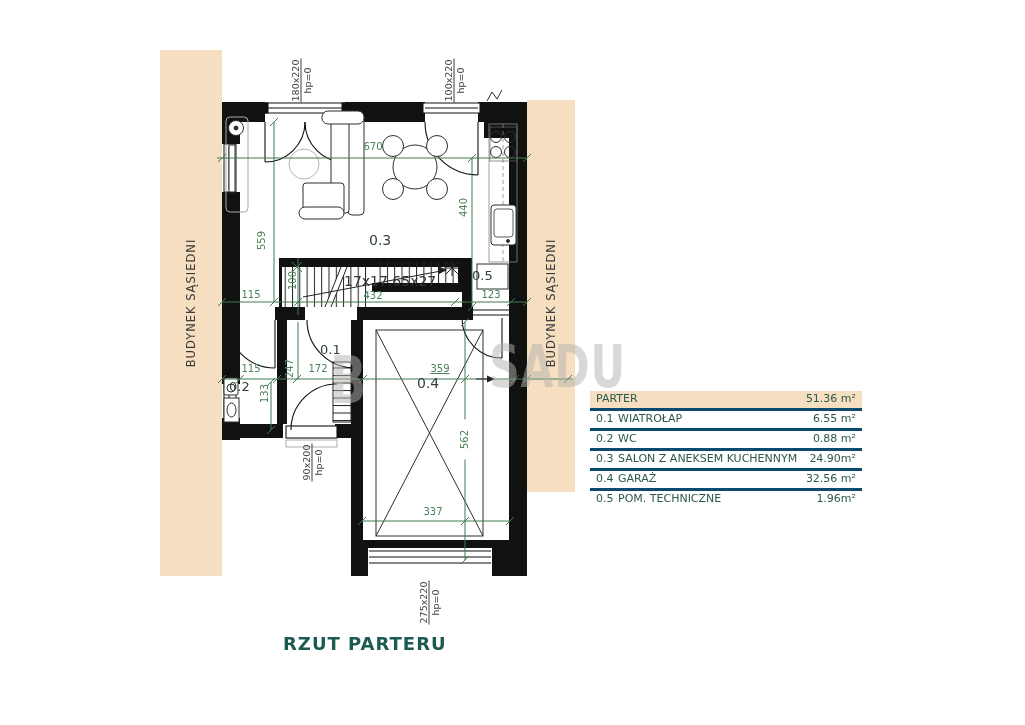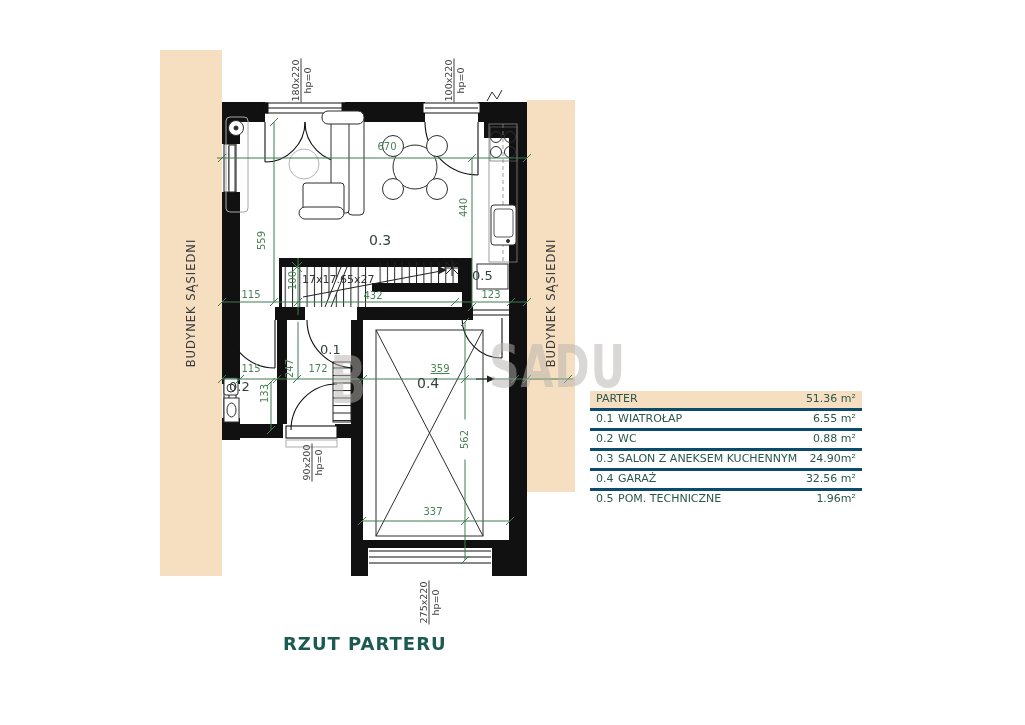--- a/index.html
+++ b/index.html
@@ -11,21 +11,21 @@
           font-size:11.5px;letter-spacing:1px;color:#3a3a3a;white-space:nowrap;}
   .wm{position:absolute;z-index:3;color:#b7b3ae;opacity:.5;font-weight:bold;line-height:1;
       transform:scale(.82,1.12);transform-origin:left top;white-space:nowrap;}
   .dim{position:absolute;z-index:4;font-size:10px;color:#4a8258;white-space:nowrap;
        width:24px;text-align:center;line-height:11px;}
   .dim.wide{width:40px;}
   .dim.rot{width:40px;transform:rotate(-90deg);}
   .dim.bgw{background:#fff;}
   .room{position:absolute;z-index:4;font-size:13px;color:#30413c;white-space:nowrap;line-height:13px;}
   .room.big{font-size:14px;}
-  .stairs-lab{position:absolute;z-index:4;font-size:11px;color:#333;white-space:nowrap;}
+  .stairs-lab{position:absolute;z-index:4;font-size:14px;color:#333;white-space:nowrap;margin-left:42px;}
   .door-label{position:absolute;z-index:4;width:46px;transform:rotate(-90deg);display:flex;
               flex-direction:column;align-items:center;font-size:9.5px;line-height:11px;color:#3f3f3f;}
   .door-label .size{border-bottom:1px solid #3f3f3f;padding:0 1px;white-space:nowrap;}
   .door-label .sill{white-space:nowrap;}
   #legend{position:absolute;left:590px;top:391px;width:272px;z-index:4;font-size:11px;color:#2c584c;}
   .lrow{display:flex;align-items:baseline;height:15px;padding:1px 6px;border-bottom:3px solid #0c4a6e;}
   .lrow:last-child{border-bottom:none;}
   .lrow.head{background:#f5dfc0;}
   .lrow .rid{width:22px;flex:none;}
   .lrow .rname{flex:1;white-space:nowrap;overflow:hidden;}
@@ -207,21 +207,21 @@
   </div>
   <div class="door-label" style="left:289px;top:451px;">
     <span class="size">90x200</span>
     <span class="sill">hp=0</span>
   </div>
   <div class="door-label" style="left:406px;top:591px;">
     <span class="size">275x220</span>
     <span class="sill">hp=0</span>
   </div>
 
-  <div class="dim wide" style="left:367px;top:141px;">670</div>
+  <div class="dim wide" style="left:353px;top:141px;">670</div>
   <div class="dim rot" style="left:241px;top:235px;">559</div>
   <div class="dim rot" style="left:443px;top:202px;">440</div>
   <div class="dim" style="left:239px;top:289px;">115</div>
   <div class="dim rot" style="left:272px;top:275px;">100</div>
   <div class="dim" style="left:361px;top:290px;">432</div>
   <div class="dim" style="left:479px;top:289px;">123</div>
   <div class="dim" style="left:239px;top:363px;">115</div>
   <div class="dim rot" style="left:269px;top:363px;">247</div>
   <div class="dim" style="left:306px;top:363px;">172</div>
   <div class="dim" style="left:428px;top:363px;text-decoration:underline;">359</div>

